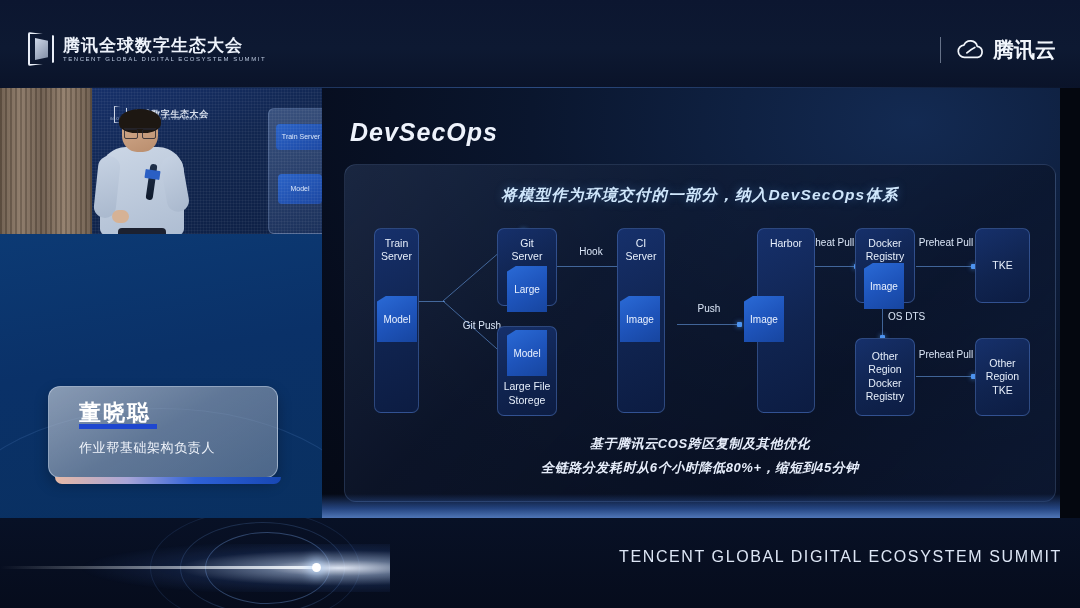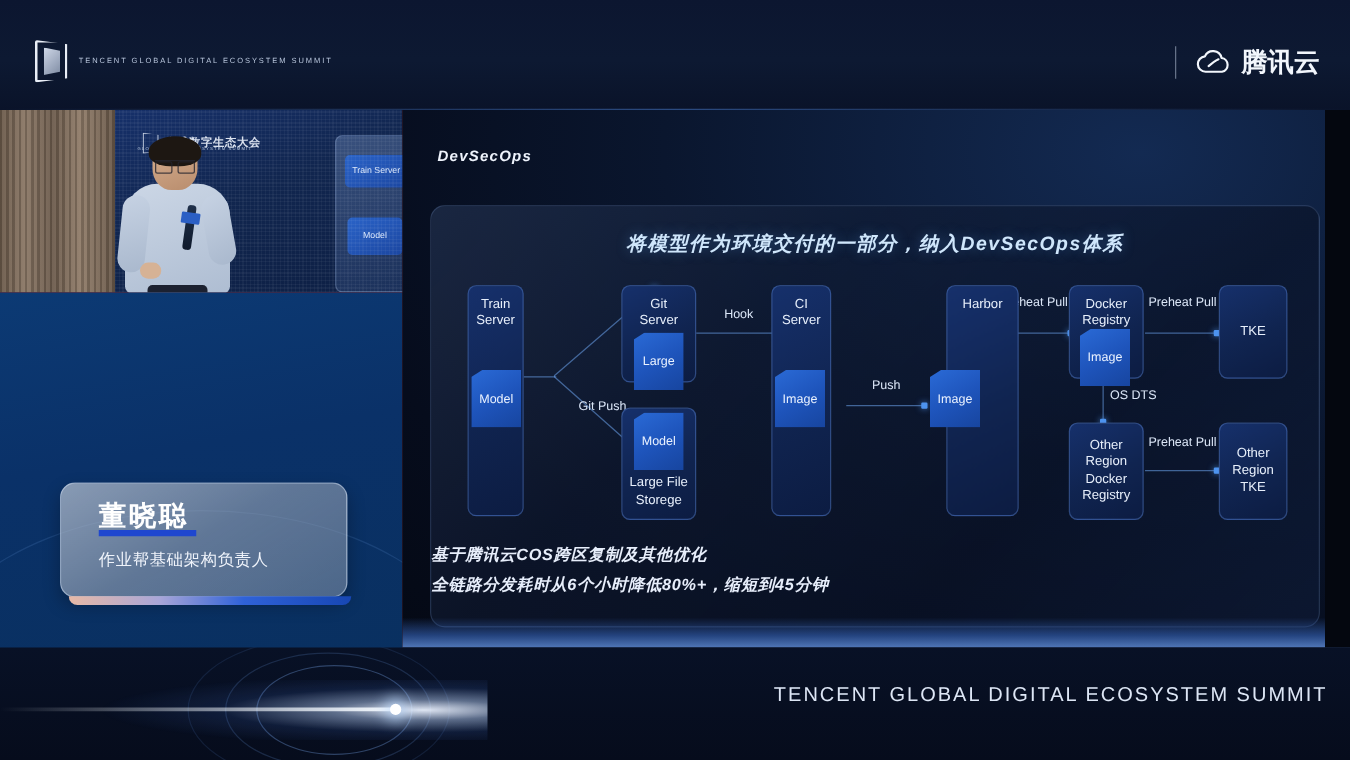--- a/index.html
+++ b/index.html
@@ -159,35 +159,35 @@
   .sp-title{
     margin-top:14px;font-size:13px;color:#f0f4fb;letter-spacing:.6px;
   }
   
   .slide{
     position:absolute;left:322px;top:88px;width:758px;height:430px;
     background:radial-gradient(120% 140% at 78% 8%,#132a52 0%,#0a162e 42%,#060c1c 72%,#040812 100%);
     overflow:hidden;
   }
   .slide-title{
-    position:absolute;left:28px;top:30px;font-size:12px;font-weight:700;font-style:italic;
+    position:absolute;left:28px;top:30px;font-size:25px;font-weight:700;font-style:italic;
     color:#eef3fc;letter-spacing:1px;
   }
   .diagram-panel{
     position:absolute;left:22px;top:76px;width:712px;height:338px;border-radius:12px;
     background:linear-gradient(135deg,rgba(40,56,88,.58) 0%,rgba(17,28,52,.55) 34%,rgba(10,18,38,.62) 68%,rgba(16,30,60,.55) 100%);
     border:1px solid rgba(120,150,200,.22);
   }
   .dp-headline{
     position:absolute;left:0;right:0;top:20px;text-align:center;
     font-size:15.5px;font-weight:700;font-style:italic;color:#cfe6fb;letter-spacing:1.2px;
     text-shadow:0 0 10px rgba(90,160,240,.35);
   }
   .dp-foot{
-    position:absolute;left:0;right:0;bottom:20px;
+    position:absolute;left:0;right:0;bottom:20px;text-align:center;
     font-size:13px;font-weight:700;font-style:italic;color:#e7eefb;line-height:1.9;letter-spacing:.6px;
   }
   
   .node{
     position:absolute;border-radius:7px;
     background:linear-gradient(155deg,#16306b 0%,#102450 55%,#0c1c42 100%);
     border:1px solid rgba(90,130,205,.42);
     color:#e7effb;font-size:10.5px;line-height:1.28;text-align:center;
   }
   .node .cap{position:absolute;left:0;right:0;top:8px;}
@@ -252,20 +252,21 @@
 
 <div id="stage">
 
   <div class="header-band">
     <div class="summit-logo">
       <div class="summit-mark">
         <div class="m-outer"></div>
           <div class="m-inner"></div>
       </div>
       <div class="summit-text">
+        <div class="summit-cn">腾讯全球数字生态大会</div>
         <div class="summit-en">TENCENT GLOBAL DIGITAL ECOSYSTEM SUMMIT</div>
       </div>
     </div>
     <div class="tc-logos">
       <div class="tc-divider"></div>
       <div class="tc-cloud">
         <svg class="cloud-mark" viewBox="0 0 34 24">
           <path d="M9 21a7.5 7.5 0 0 1-.6-14.97A8.6 8.6 0 0 1 24.6 7.6 6.8 6.8 0 0 1 25 21z" fill="none" stroke="#f2f6fc" stroke-width="2.1" stroke-linejoin="round"></path>
           <path d="M12 15.5c3.5-3 6.5-5.2 9.6-6.6" fill="none" stroke="#f2f6fc" stroke-width="2.1" stroke-linecap="round"></path>
         </svg>

